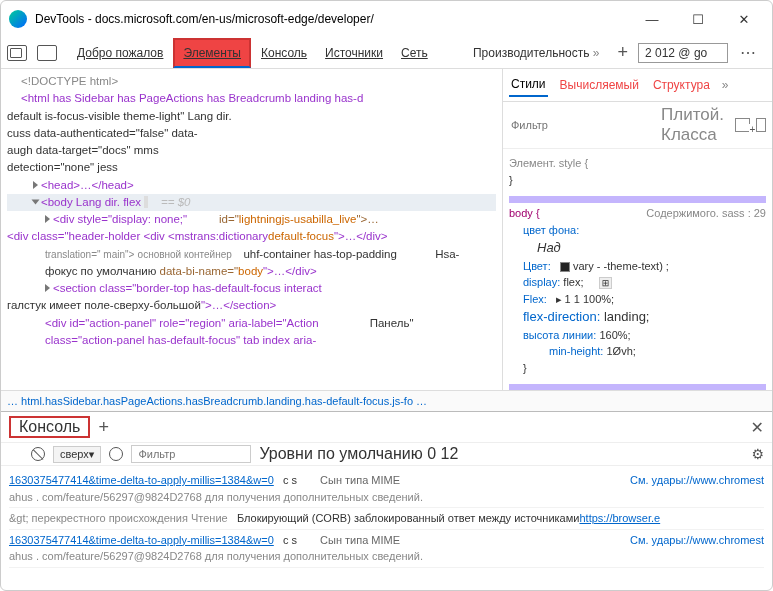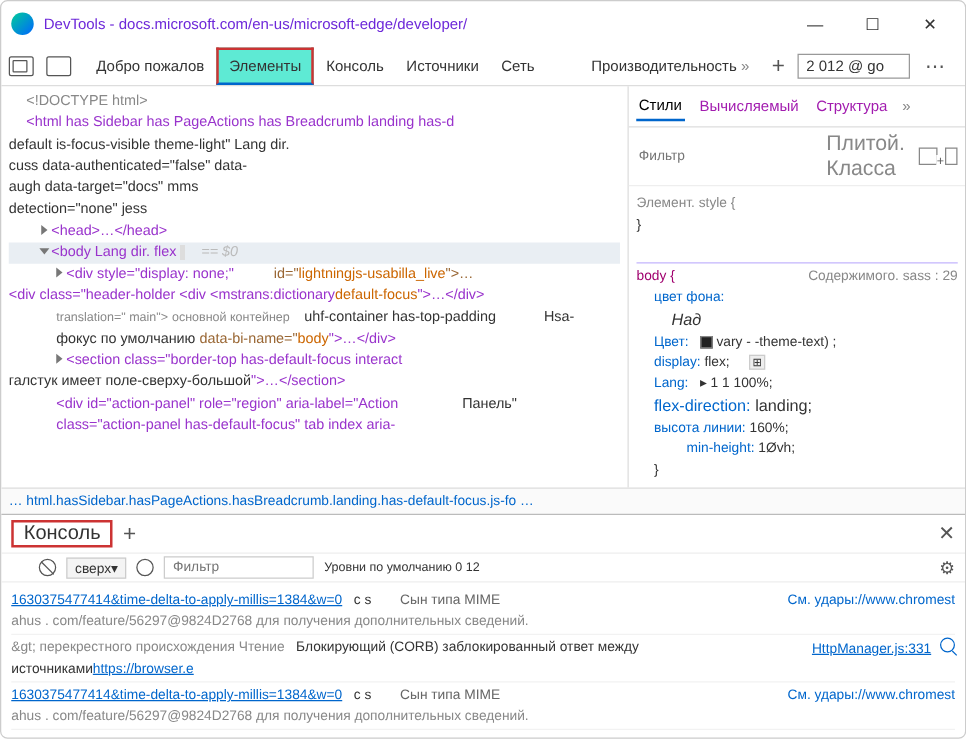--- a/index.html
+++ b/index.html
@@ -1,66 +1,66 @@
 <!DOCTYPE html>
 <html><head>
 <meta charset="utf-8">
 <style>
 * { margin: 0; padding: 0; box-sizing: border-box; font-family: "Segoe UI", Arial, sans-serif; }
 body { width: 773px; height: 591px; background: #fff; font-size: 12px; color: #333; overflow: hidden; border: 1px solid #ccc; border-radius: 6px; }
 .titlebar { height: 36px; display: flex; align-items: center; padding: 0 8px; }
 .titlebar .edge-icon { width: 18px; height: 18px; border-radius: 50%; background: linear-gradient(135deg,#0c9,#09c,#06f); margin-right: 8px; }
-.titlebar .title { font-size: 12px; color: #6d28d9; flex: 1; }
+.titlebar .title { font-size: 12px; color: #000000; flex: 1; }
 .winbtns { display:flex; gap:18px; padding-right:6px;}
 .winbtn { width:28px; text-align:center; color:#333; font-size:13px; }
 .toolbar { height: 32px; display:flex; align-items:center; border-bottom:1px solid #ddd; padding:0 6px; gap:4px;}
 .toolbar .sq { width:20px; height:16px; border:1.2px solid #555; border-radius:2px; display:inline-block; position:relative;}
 .toolbar .sq.inner::after{content:"";position:absolute;width:10px;height:8px;border:1.2px solid #555;top:2px;left:2px;border-radius:1px;}
-.toolbar .tabs { display:flex; align-items:center; gap:2px; margin-left:8px;}
+.toolbar .tabs { display:flex; align-items:center; gap:2px; margin-left:8px;text-decoration:underline;}
 .tab { padding:6px 8px; font-size:12px; color:#333; white-space:nowrap;}
-.tab.active { border:2px solid #c33; border-bottom:2px solid #06c; background:#5eead4;}
+.tab.active { border:2px solid #c33; border-bottom:2px solid #06c; background:#ef4444;}
 .toolbar .spacer{flex:1;}
 .plus{font-size:18px;color:#555;padding:0 6px;}
 .searchbox{border:1px solid #999;padding:2px 6px;font-size:12px;min-width:90px;}
 .dots{font-size:16px;padding:0 8px;letter-spacing:2px;color:#555;}
 .main { display:flex; height: calc(100% - 36px - 32px - 200px); }
 .left { flex:1; overflow:hidden; padding:4px 6px; font-family: Consolas, monospace; font-size:11.5px; line-height:1.5; color:#333;}
 .left .line{white-space:nowrap;}
 .left .pl1{padding-left:14px;} .left .pl2{padding-left:26px;} .left .pl3{padding-left:38px;}
 .gray{color:#888;} .purple{color:#93c;} .orange{color:#c60;} .green{color:#080;} .brown{color:#963;}
 .bodyline{background:#e9eef3;}
 .right { width:270px; border-left:1px solid #ddd; display:flex; flex-direction:column; font-size:12px;}
 .rtabs{display:flex;border-bottom:1px solid #ddd;padding:4px 6px;gap:10px;align-items:center;}
-.rtab{padding:4px 2px;color:#a21caf;} .rtab.active{color:#000;border-bottom:2px solid #06c;}
+.rtab{padding:4px 2px;color:#ef4444;} .rtab.active{color:#000;border-bottom:2px solid #06c;}
 .chev{color:#888;}
 .filterrow{display:flex;align-items:center;border-bottom:1px solid #eee;padding:3px 6px;gap:6px;}
 .filterrow input{flex:1;border:none;outline:none;font-size:11px;padding:2px;}
 .fgray{color:#888;font-size:17px;}
 .sicon{width:16px;height:14px;border:1px solid #888;display:inline-block;position:relative;}
 .sicon.plus::after{content:"+";position:absolute;right:-6px;bottom:-4px;font-size:10px;background:#fff;}
 .styles{flex:1;overflow:auto;padding:4px 6px;font-family:Consolas,monospace;font-size:11px;line-height:1.5;}
-.sblock{border-bottom:1px solid #c4b5fd;padding:2px 0 22px;}
+.sblock{border-bottom:7px solid #c4b5fd;padding:2px 0 8px;}
 .sblock .hdr{display:flex;justify-content:space-between;color:#888;}
 .sel{color:#a0006e;}
 .prop{padding-left:14px;}
 .propn{color:#06c;}
 .swatch{display:inline-block;width:10px;height:10px;background:#222;border:1px solid #888;vertical-align:middle;}
 .crumb{border-top:1px solid #ddd;padding:4px 6px;font-size:11px;color:#06c;background:#fafafa;white-space:nowrap;overflow:hidden;}
 .bottom{border-top:1px solid #bbb;height:200px;display:flex;flex-direction:column;}
 .chead{display:flex;align-items:center;padding:4px 8px;gap:8px;}
 .chead .ctitle{font-size:16px;border:2px solid #c33;padding:0 8px;}
 .chead .cplus{font-size:18px;color:#555;}
 .chead .cx{margin-left:auto;font-size:16px;color:#555;}
 .cbar{display:flex;align-items:center;gap:8px;padding:2px 8px;border-bottom:1px solid #eee;border-top:1px solid #eee;}
 .cbar .circ{width:14px;height:14px;border:1.3px solid #555;border-radius:50%;}
 .cbar .noentry{width:14px;height:14px;border:1.3px solid #555;border-radius:50%;position:relative;}
 .cbar .noentry::after{content:"";position:absolute;width:14px;height:1.3px;background:#555;top:6px;left:-1px;transform:rotate(45deg);}
 .cbar .drop{font-size:11px;color:#333;border:1px solid #ccc;padding:1px 6px;background:#f4f4f4;}
 .cbar input{border:1px solid #ccc;padding:2px 6px;font-size:11px;width:120px;}
-.cbar .lvl{font-size:10px;color:#333;}
+.cbar .lvl{font-size:16px;color:#333;}
 .cbar .gear{margin-left:auto;font-size:14px;color:#555;}
 .clog{flex:1;overflow:auto;padding:4px 8px;font-family:Consolas,monospace;font-size:11px;line-height:1.5;}
 .clog .row{border-bottom:1px solid #f2f2f2;padding:2px 0;}
 .clink{color:#06c;text-decoration:underline;}
 .csub{color:#888;font-size:11px;}
 .csrc{float:right;color:#06c;}
 .cmime{color:#666;margin-left:20px;}
 .mag{display:inline-block;width:12px;height:12px;border:1.3px solid #06c;border-radius:50%;position:relative;margin-left:4px;}
 .mag::after{content:"";position:absolute;width:5px;height:1.3px;background:#06c;bottom:-2px;right:-3px;transform:rotate(45deg);}
 .arrow{display:inline-block;width:0;height:0;border-top:4px solid transparent;border-bottom:4px solid transparent;border-left:5px solid #777;margin-right:3px;}
@@ -138,21 +138,21 @@
       </div>
       <div class="sblock">
         <div class="hdr">
             <span class="sel">body {</span>
             <span>Содержимого. sass : 29</span>
           </div>
         <div class="prop"><span class="propn">цвет фона:</span></div>
         <div class="prop" style="padding-left:28px;font-size:13px;font-style:italic;">Над</div>
         <div class="prop"><span class="propn">Цвет:</span> &nbsp; <span class="swatch"></span> <span>vary - -theme-text) ;</span></div>
         <div class="prop"><span class="propn">display:</span> <span>flex;</span> &nbsp;&nbsp;&nbsp; <span style="background:#eee;border:1px solid #ccc;padding:0 2px;font-size:9px;">⊞</span></div>
-        <div class="prop"><span class="propn">Lang:</span> &nbsp; <span>▸ 1 1 100%;</span></div>
+        <div class="prop"><span class="propn">Flex:</span> &nbsp; <span>▸ 1 1 100%;</span></div>
         <div class="prop" style="font-size:13px;"><span class="propn">flex-direction:</span> <span>landing;</span></div>
         <div class="prop"><span class="propn">высота линии:</span> <span>160%;</span></div>
         <div class="prop" style="padding-left:40px;"><span class="propn">min-height:</span> <span>1Øvh;</span></div>
         <div style="padding-left:14px;">}</div>
       </div>
       <div class="sblock">
         <div class="hdr">
             <span class="sel">html * , html : после,</span>
             <span>Содержимого. sass : 28</span>
           </div>
@@ -182,21 +182,20 @@
     <span class="gear">⚙</span>
   </div>
   <div class="clog">
     <div class="row">
       <span class="csrc">См. удары://www.chromest</span>
       <span class="clink">1630375477414&amp;time-delta-to-apply-millis=1384&amp;w=0</span> &nbsp; <span>c s</span>
       <span class="cmime">Сын типа MIME</span>
       <div class="csub">ahus . com/feature/56297@9824D2768 для получения дополнительных сведений.</div>
     </div>
     <div class="row">
-      <span class="csrc"><span class="clink">HttpManager.js:331</span> <span class="mag"></span></span>
       <span class="csub">&amp;gt; перекрестного происхождения   Чтение</span> &nbsp; <span>Блокирующий (CORB) заблокированный ответ между источниками</span><span class="clink">https://browser.e</span>
     </div>
     <div class="row">
       <span class="csrc">См. удары://www.chromest</span>
       <span class="clink">1630375477414&amp;time-delta-to-apply-millis=1384&amp;w=0</span> &nbsp; <span>c s</span>
       <span class="cmime">Сын типа MIME</span>
       <div class="csub">ahus . com/feature/56297@9824D2768 для получения дополнительных сведений.</div>
     </div>
 
   </div>

